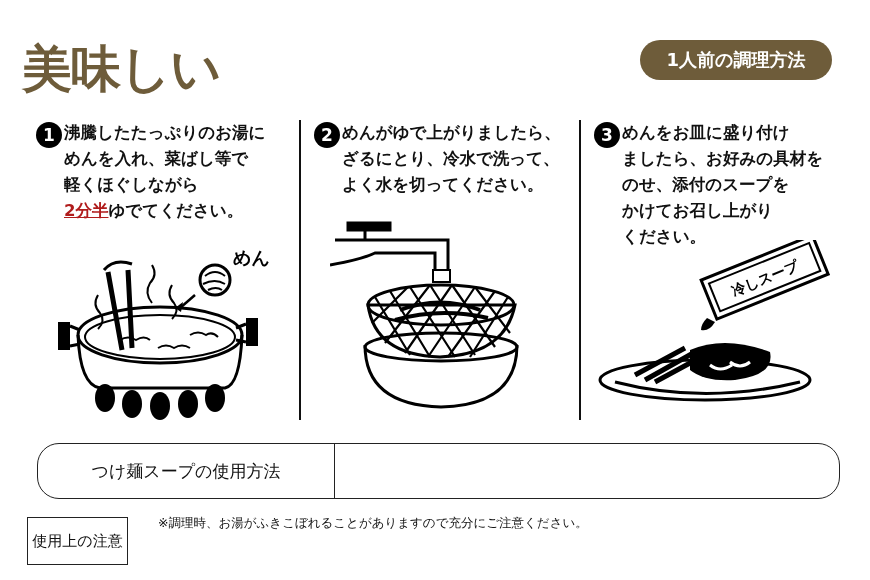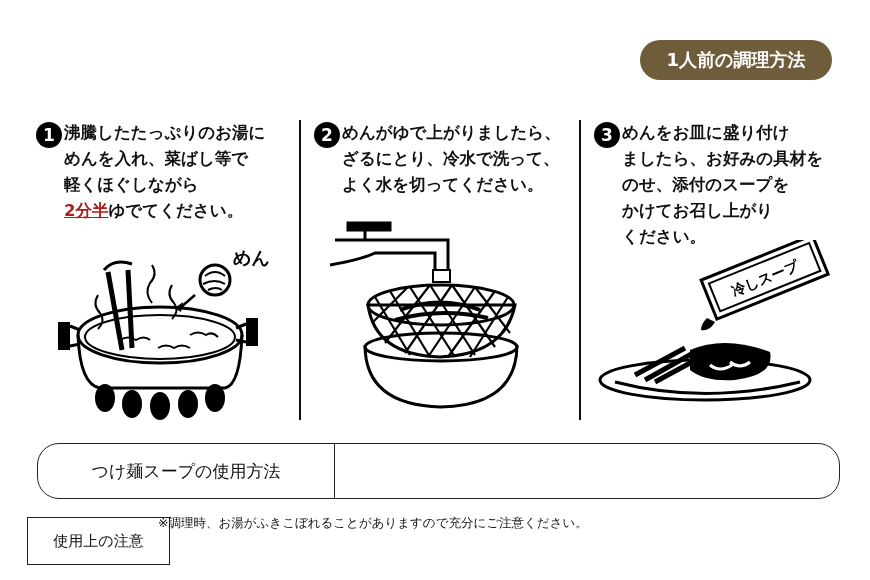--- a/index.html
+++ b/index.html
@@ -14,30 +14,31 @@
   .step { position:absolute; top:120px; height:300px; }
   .step .num { position:absolute; left:0; top:2px; width:26px; height:26px; border-radius:50%; background:#000; color:#fff;
                font-weight:bold; font-size:17px; display:flex; align-items:center; justify-content:center; }
   .step .text { position:absolute; left:28px; top:0; font-size:16.5px; font-weight:bold; line-height:26px; white-space:pre; }
   .step .hl { color:#b01c1c; text-decoration:underline; }
   .divider { position:absolute; width:1.5px; background:#111; top:120px; height:300px; }
   .illus { position:absolute; }
   .pill { position:absolute; left:37px; top:443px; width:803px; height:56px; border:1.5px solid #222; border-radius:22px; box-sizing:border-box; display:flex;text-align:right; }
   .pill .lbl { width:296px; border-right:1.5px solid #222; display:flex; align-items:center; justify-content:center; font-size:17px; }
   .pill .val { flex:1; display:flex; align-items:center; justify-content:center; font-size:17px; }
-  .notebox { position:absolute; left:27px; top:517px; width:143px; height:48px; border:1.5px solid #222; box-sizing:border-box;
+  .notebox { position:absolute; left:27px; top:517px; width:101px; height:48px; border:1.5px solid #222; box-sizing:border-box;
              display:flex; align-items:center; justify-content:center; font-size:15px; }
   .notes { position:absolute; left:158px; top:514px; font-size:12.5px; line-height:17px; }
   .notes .line { white-space:pre; }
   .notes .ul { text-decoration:underline; }
 </style>
 </head>
 <body>
 
 <div class="title">
+  <span class="t1">美味しい</span>
 </div>
 <div class="badge">1人前の調理方法</div>
 
 <div class="step" style="left:36px; width:260px;">
   <div class="num">1</div>
   <div class="text"><span>沸騰したたっぷりのお湯に</span>
 <span>めんを入れ、菜ばし等で</span>
 <span>軽くほぐしながら</span>
 <span class="hl">2分半</span><span>ゆでてください。</span></div>
 </div>

